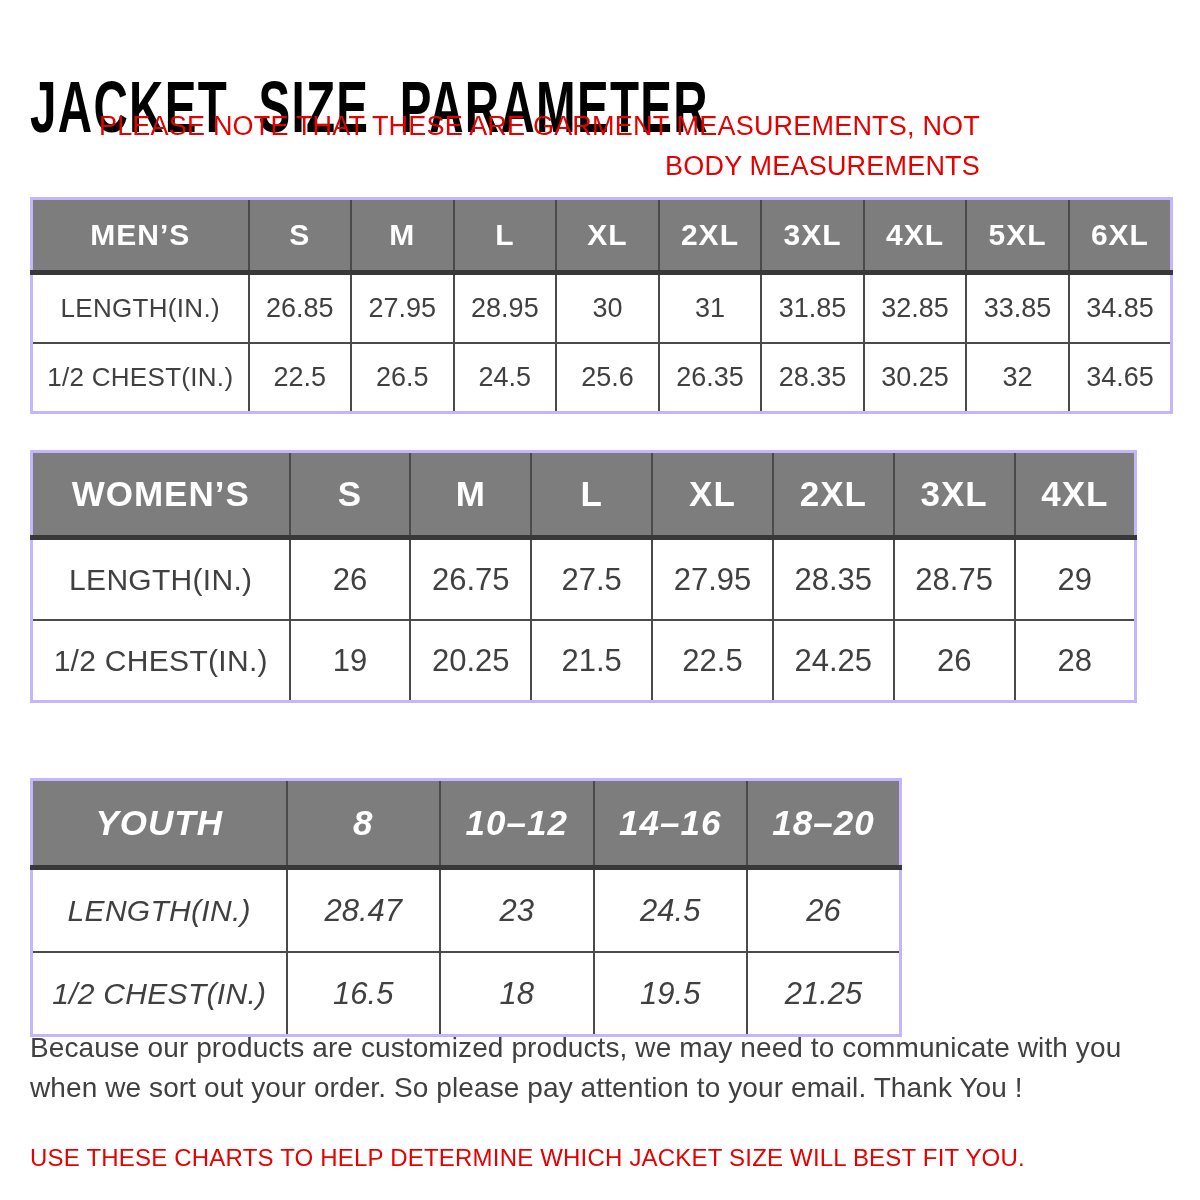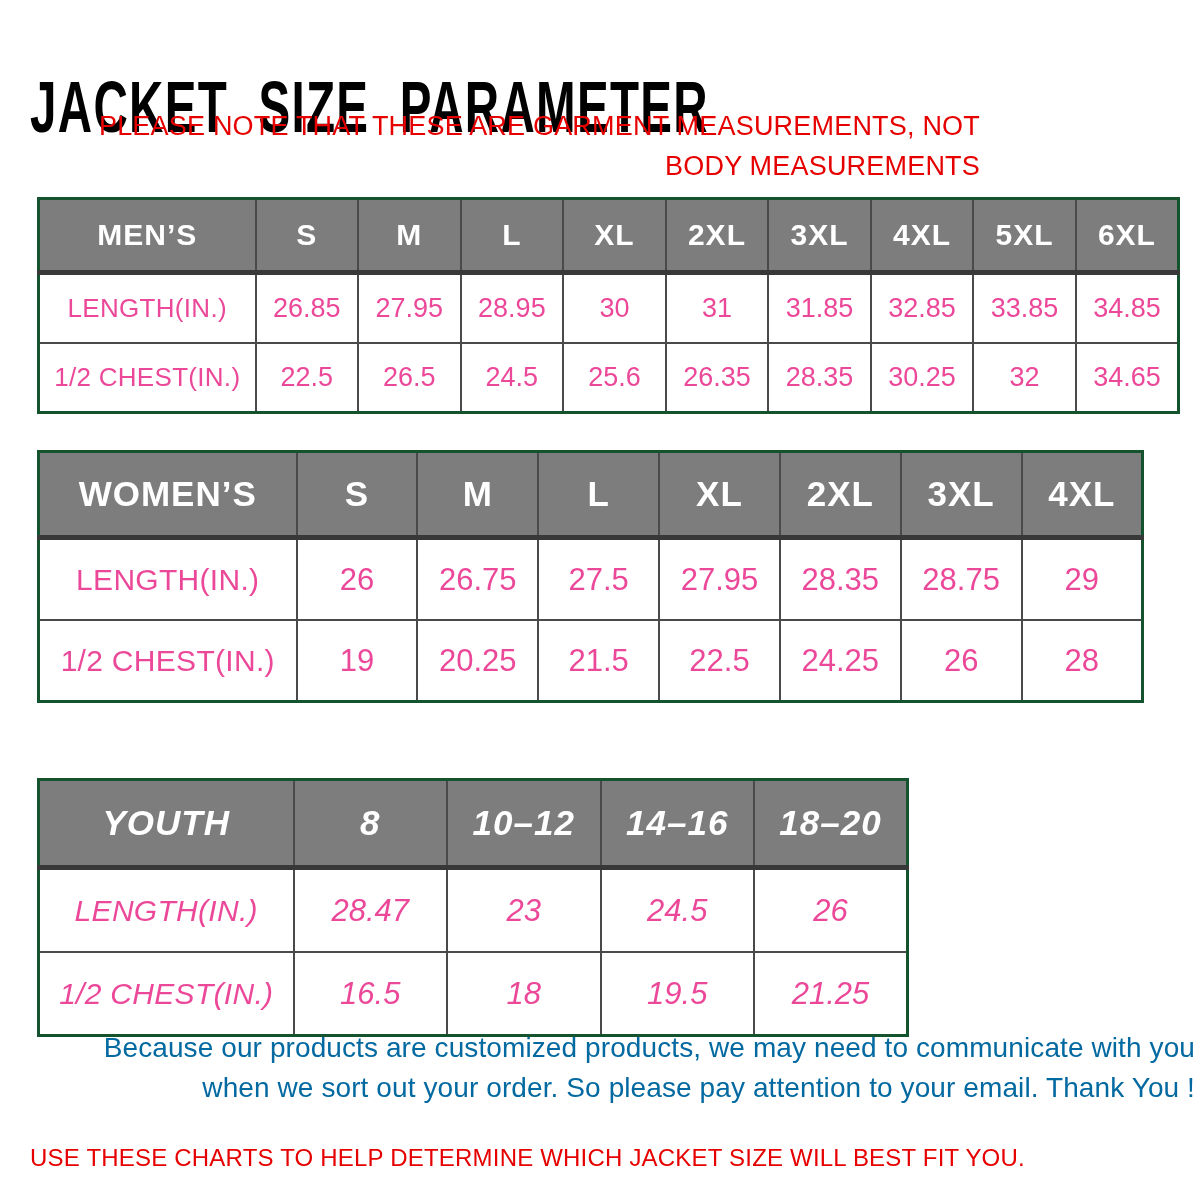--- a/index.html
+++ b/index.html
@@ -23,31 +23,31 @@
   .note{
     position:absolute;left:30px;top:106px;width:950px;
     font-size:27px;line-height:40px;font-weight:400;
     color:#e60000;letter-spacing:0.2px;text-align:right;
   }
 
   
   table.size-table{
     position:absolute;left:30px;
     border-collapse:collapse;table-layout:fixed;
-    background:#ffffff;border:3px solid #14532d;margin-left:7px;
+    background:#ffffff;border:3px solid #c4b5fd;
   }
   table.size-table th,table.size-table td{
     border:2px solid #4a4a4a;text-align:center;vertical-align:middle;
     padding:0;overflow:hidden;white-space:nowrap;
   }
   table.size-table thead th{
     background:#7d7d7d;color:#ffffff;font-weight:700;
     border-bottom:5px solid #383838;letter-spacing:1px;
   }
-  table.size-table tbody td{color:#ec4899;}
+  table.size-table tbody td{color:#404040;}
   table.size-table tbody td.row-label{letter-spacing:0.3px;}
 
   
   .t-mens{top:197px;width:1143px;}
   .t-mens col.label-col{width:217px;}
   .t-mens thead th{height:70px;font-size:30px;}
   .t-mens tbody td{height:67px;font-size:27px;}
   .t-mens tbody td.row-label{font-size:26px;}
 
   
@@ -60,21 +60,21 @@
   
   .t-youth{top:778px;width:872px;font-style:italic;}
   .t-youth col.label-col{width:255px;}
   .t-youth thead th{height:84px;font-size:35px;}
   .t-youth tbody td{height:81px;font-size:31px;}
   .t-youth tbody td.row-label{font-size:30px;}
 
   
   .footer-para{
     position:absolute;left:30px;top:1028px;width:1165px;
-    font-size:28px;line-height:40px;color:#0369a1;letter-spacing:0.1px;text-align:right;
+    font-size:28px;line-height:40px;color:#404040;letter-spacing:0.1px;
   }
   .footer-advice{
     position:absolute;left:30px;top:1128px;width:1165px;
     font-size:24px;line-height:36px;color:#e60000;letter-spacing:0.2px;
     white-space:nowrap;
     margin-top:12px;
   }
 </style>
 </head>
 <body>

